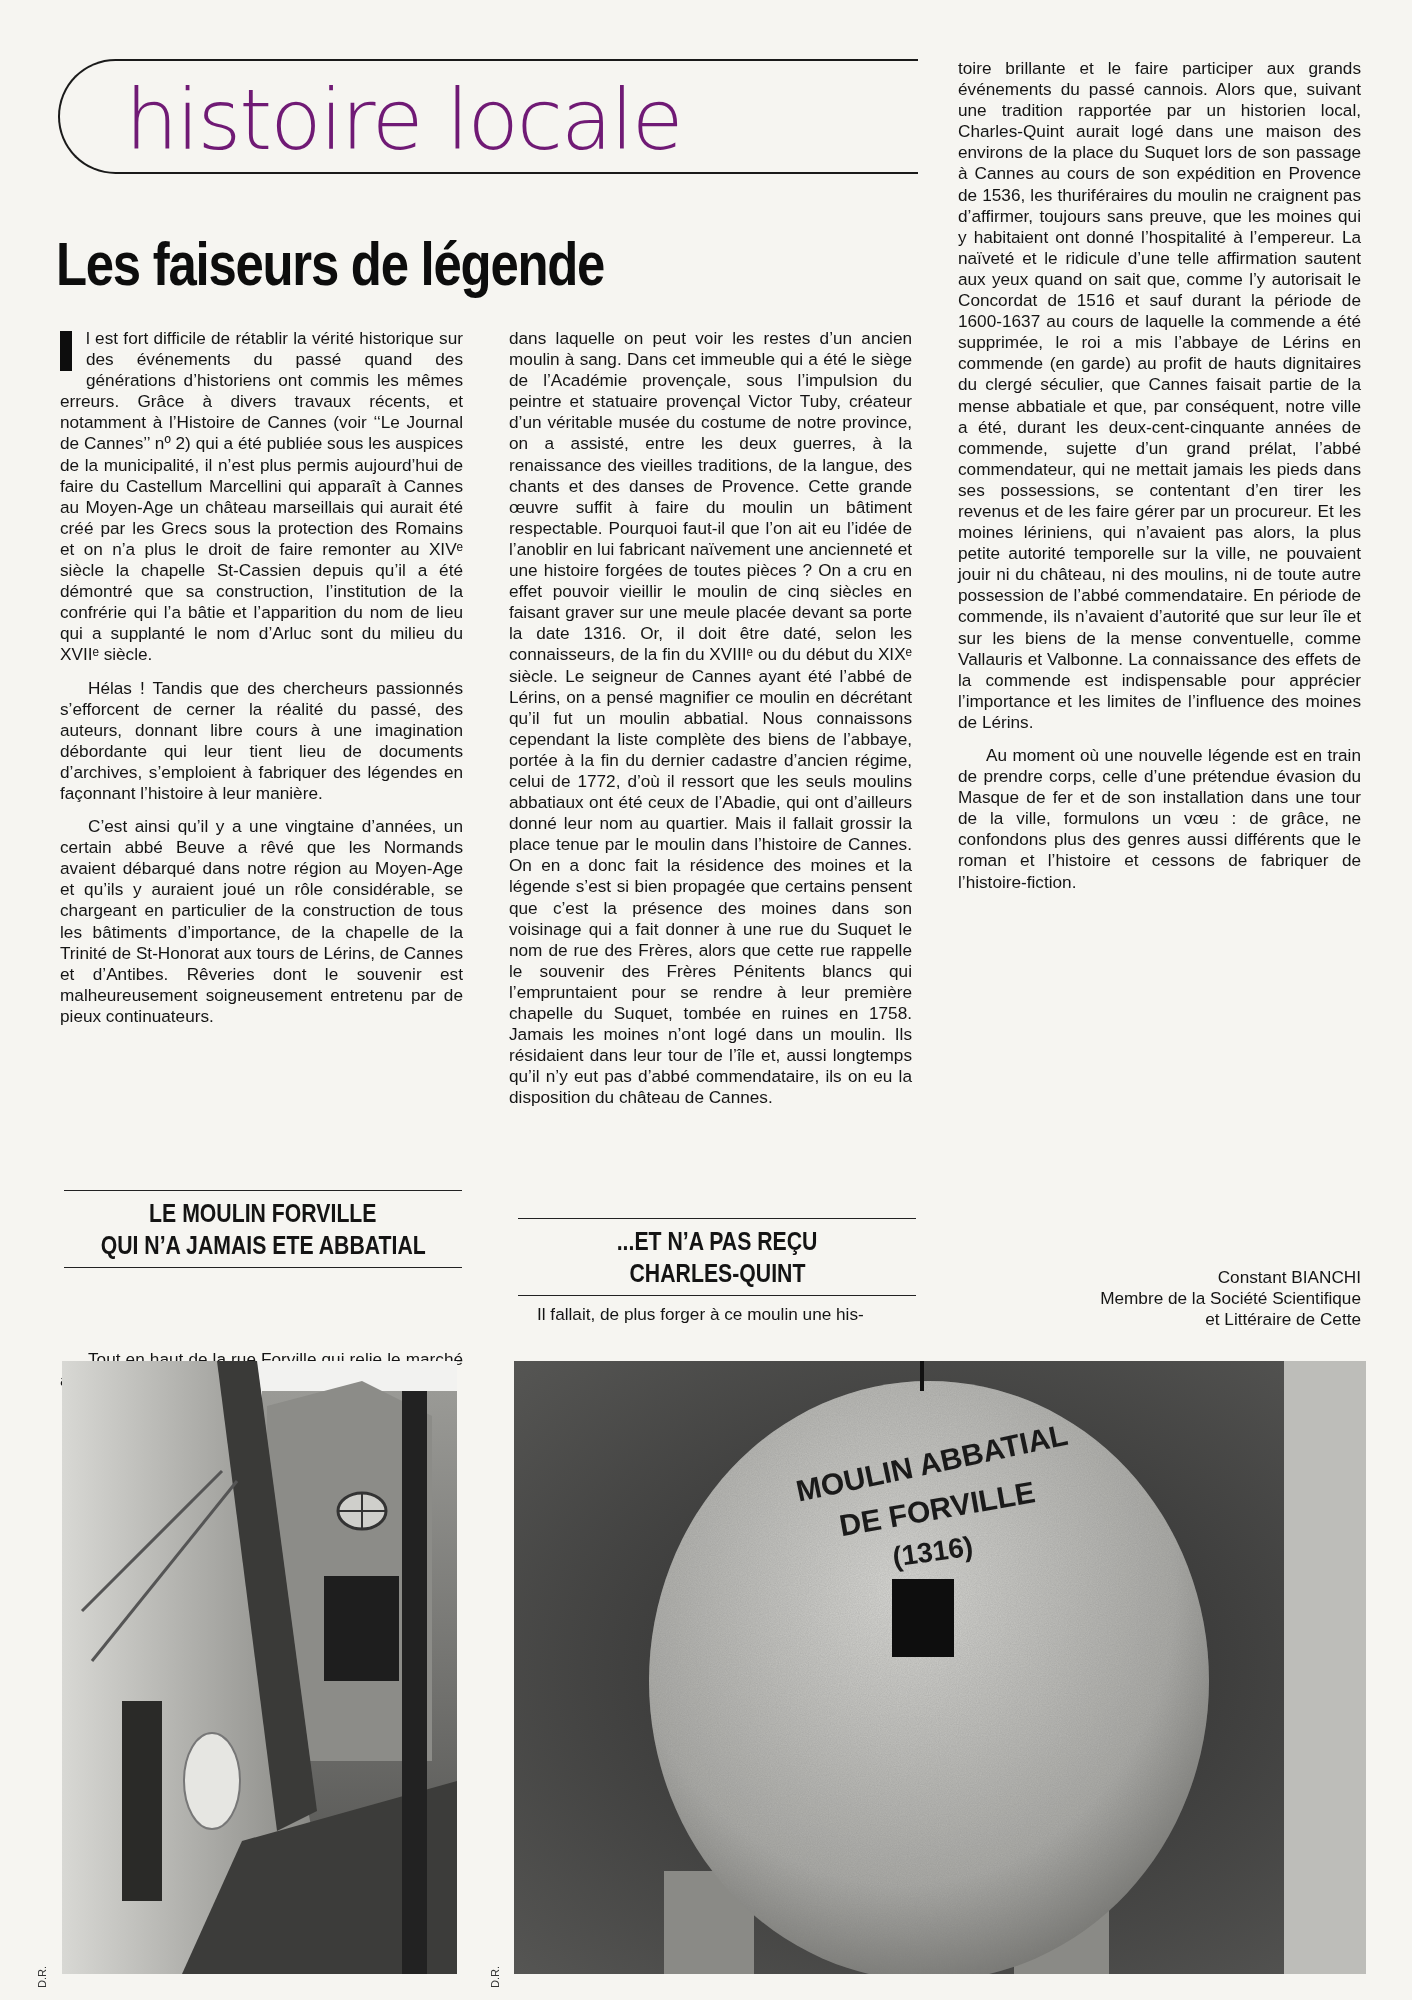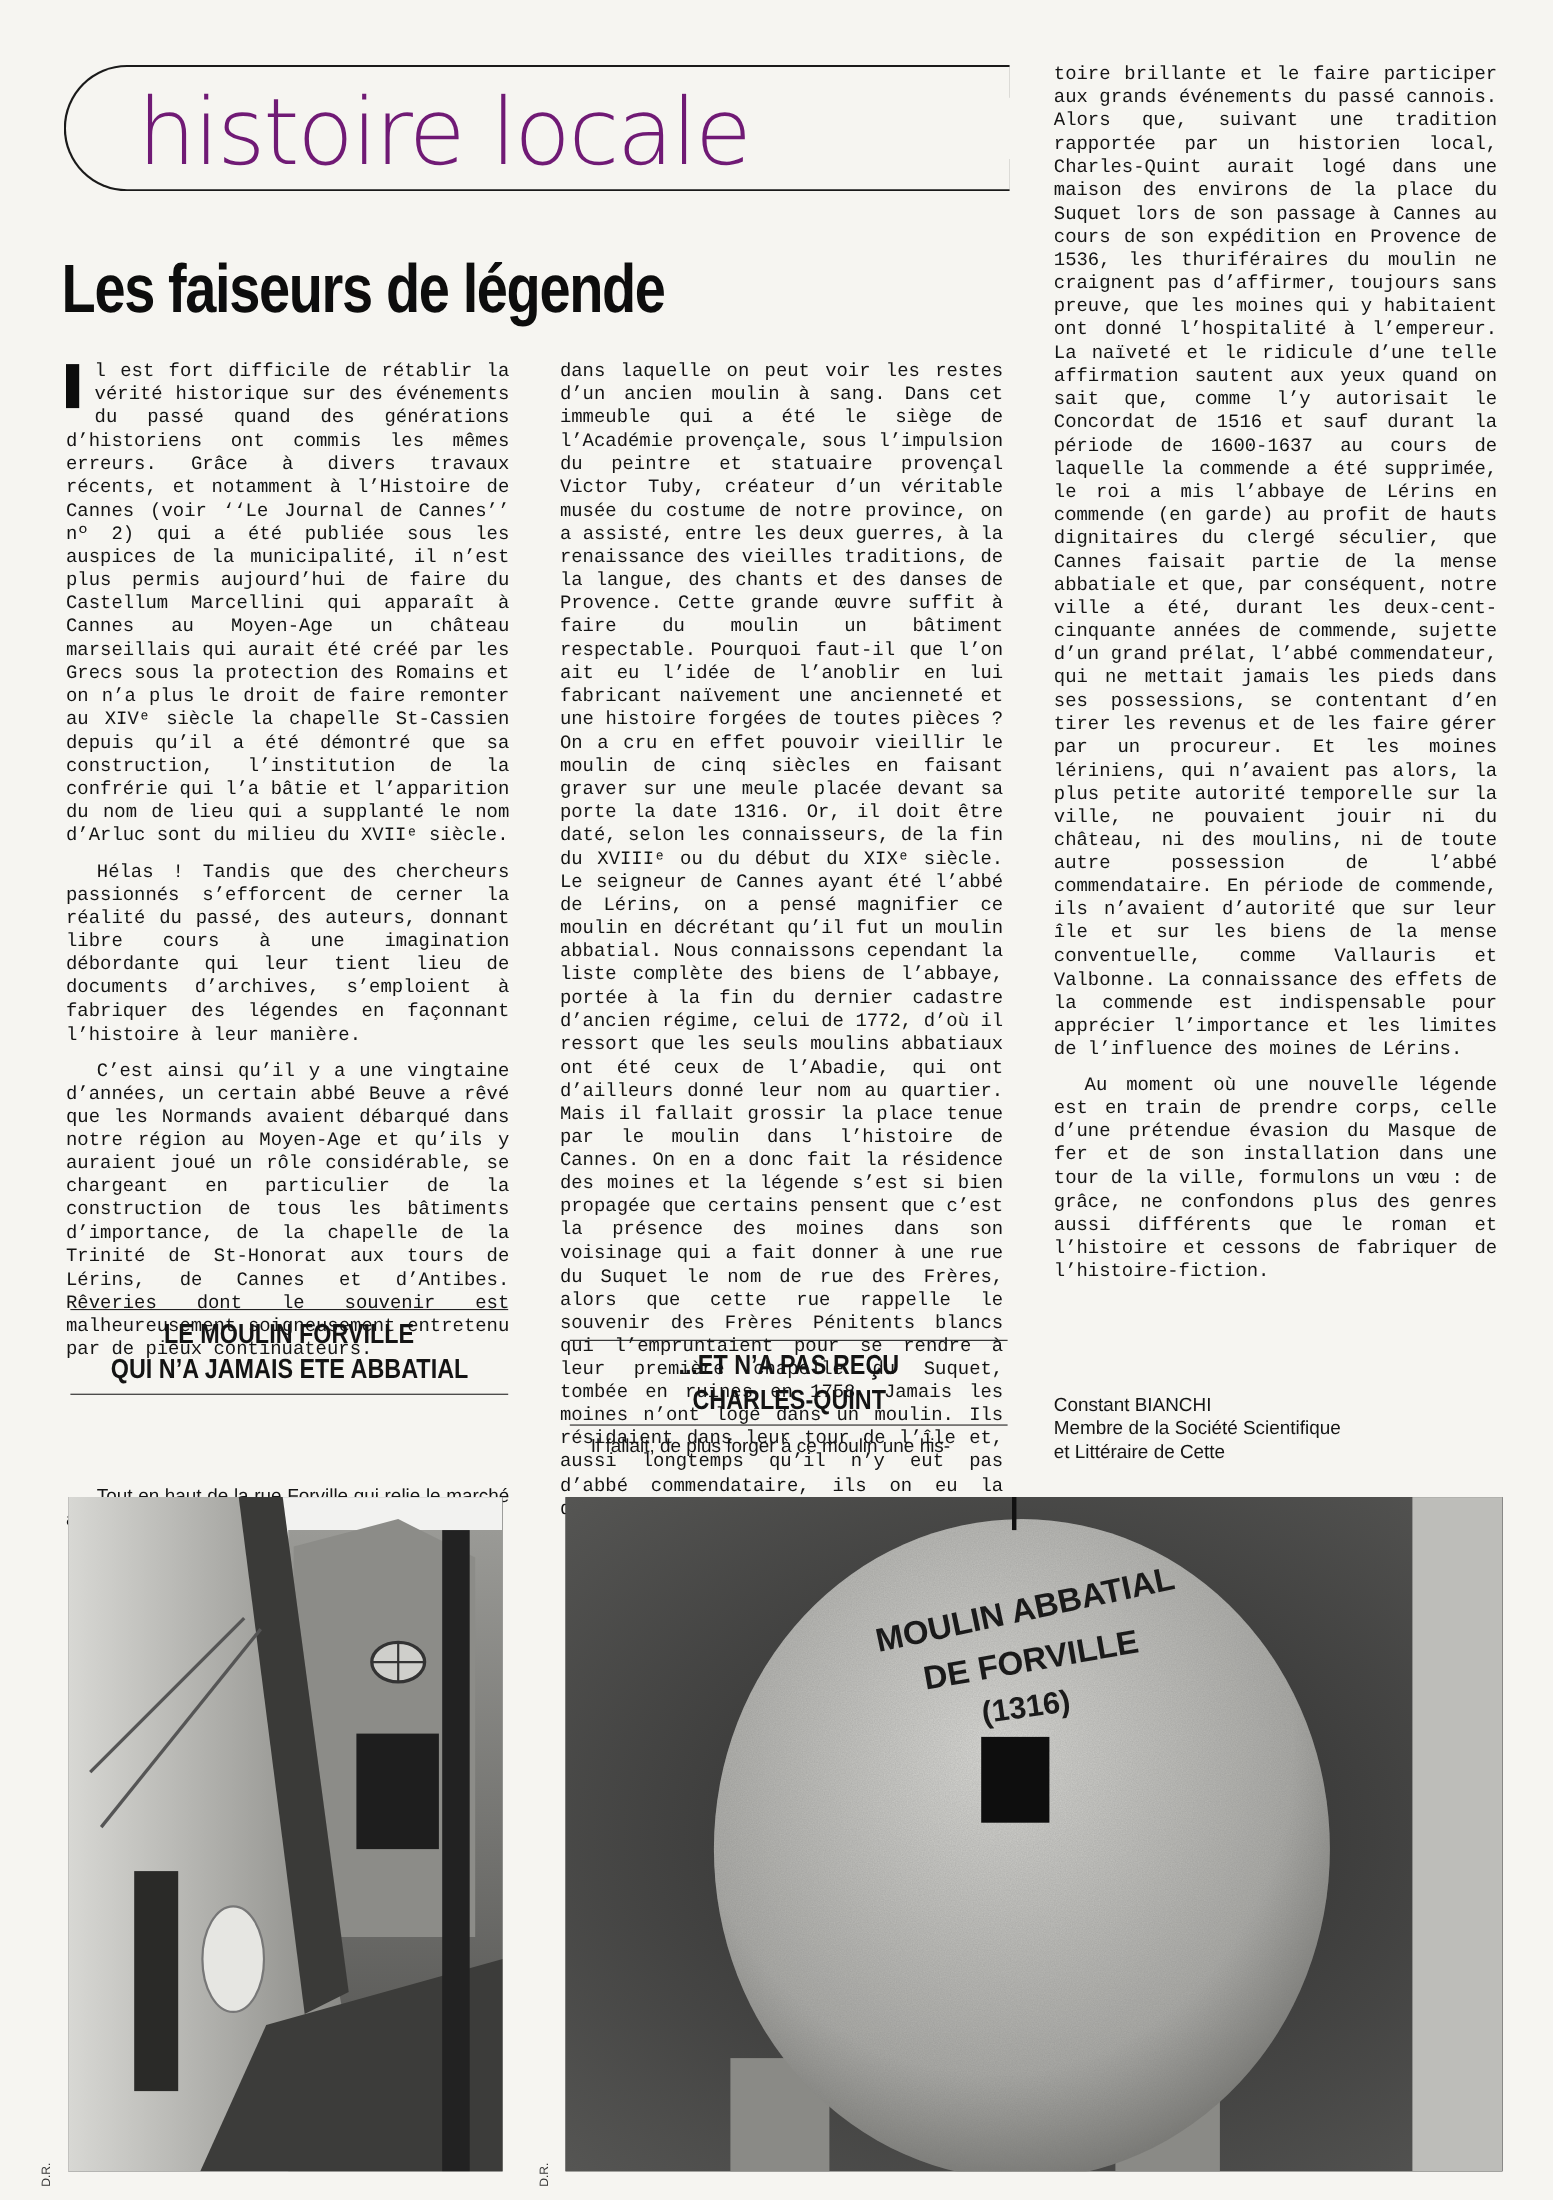--- a/index.html
+++ b/index.html
@@ -30,21 +30,21 @@
       font-family: "Liberation Sans", sans-serif;
       font-weight: 700; font-size: 62px; line-height: 72px;
       letter-spacing: -1.5px; transform: scaleX(0.82); transform-origin: left top;
       color: #0d0d0d;
     }
     .col {
       position: absolute; width: 403px;
       font-size: 17.2px; line-height: 21.1px;
       text-align: justify; hyphens: manual;
     }
-    .col p { margin: 0 0 12px 0; text-indent: 28px; font-family: Liberation Mono, monospace; }
+    .col p { margin: 0 0 12px 0; text-indent: 28px; }
     .col p.noindent { text-indent: 0; }
     .col1 { left: 60px; top: 328px; }
     .col2 { left: 509px; top: 328px; }
     .col3 { left: 958px; top: 58px; }
     .dropcap {
       float: left; width: 12px; height: 40px; background: #0d0d0d;
       margin: 3px 14px 0 0;
       font-size: 0; color: transparent;
     }
     .subhead {
@@ -59,21 +59,21 @@
     .sub2 { left: 518px; top: 1218px; }
     .sub-text {
       position: absolute; width: 403px;
       font-size: 17.2px; line-height: 21.1px; text-align: justify;
       text-indent: 28px; margin: 0;
     }
     .st1 { left: 60px; top: 1349px; }
     .st2 { left: 509px; top: 1304px; }
     .signature {
       position: absolute; left: 958px; top: 1267px; width: 403px;
-      text-align: left; font-size: 17.2px; line-height: 21px;
+      text-align: right; font-size: 17.2px; line-height: 21px;
     }
     .photo {
       position: absolute; overflow: hidden;
       background: #3a3a3a;
     }
     .photo-left { left: 62px; top: 1361px; width: 395px; height: 613px; }
     .photo-right { left: 514px; top: 1361px; width: 852px; height: 613px; }
     .credit {
       position: absolute; font-size: 11px; color: #333;
       transform: rotate(-90deg); transform-origin: left top;

